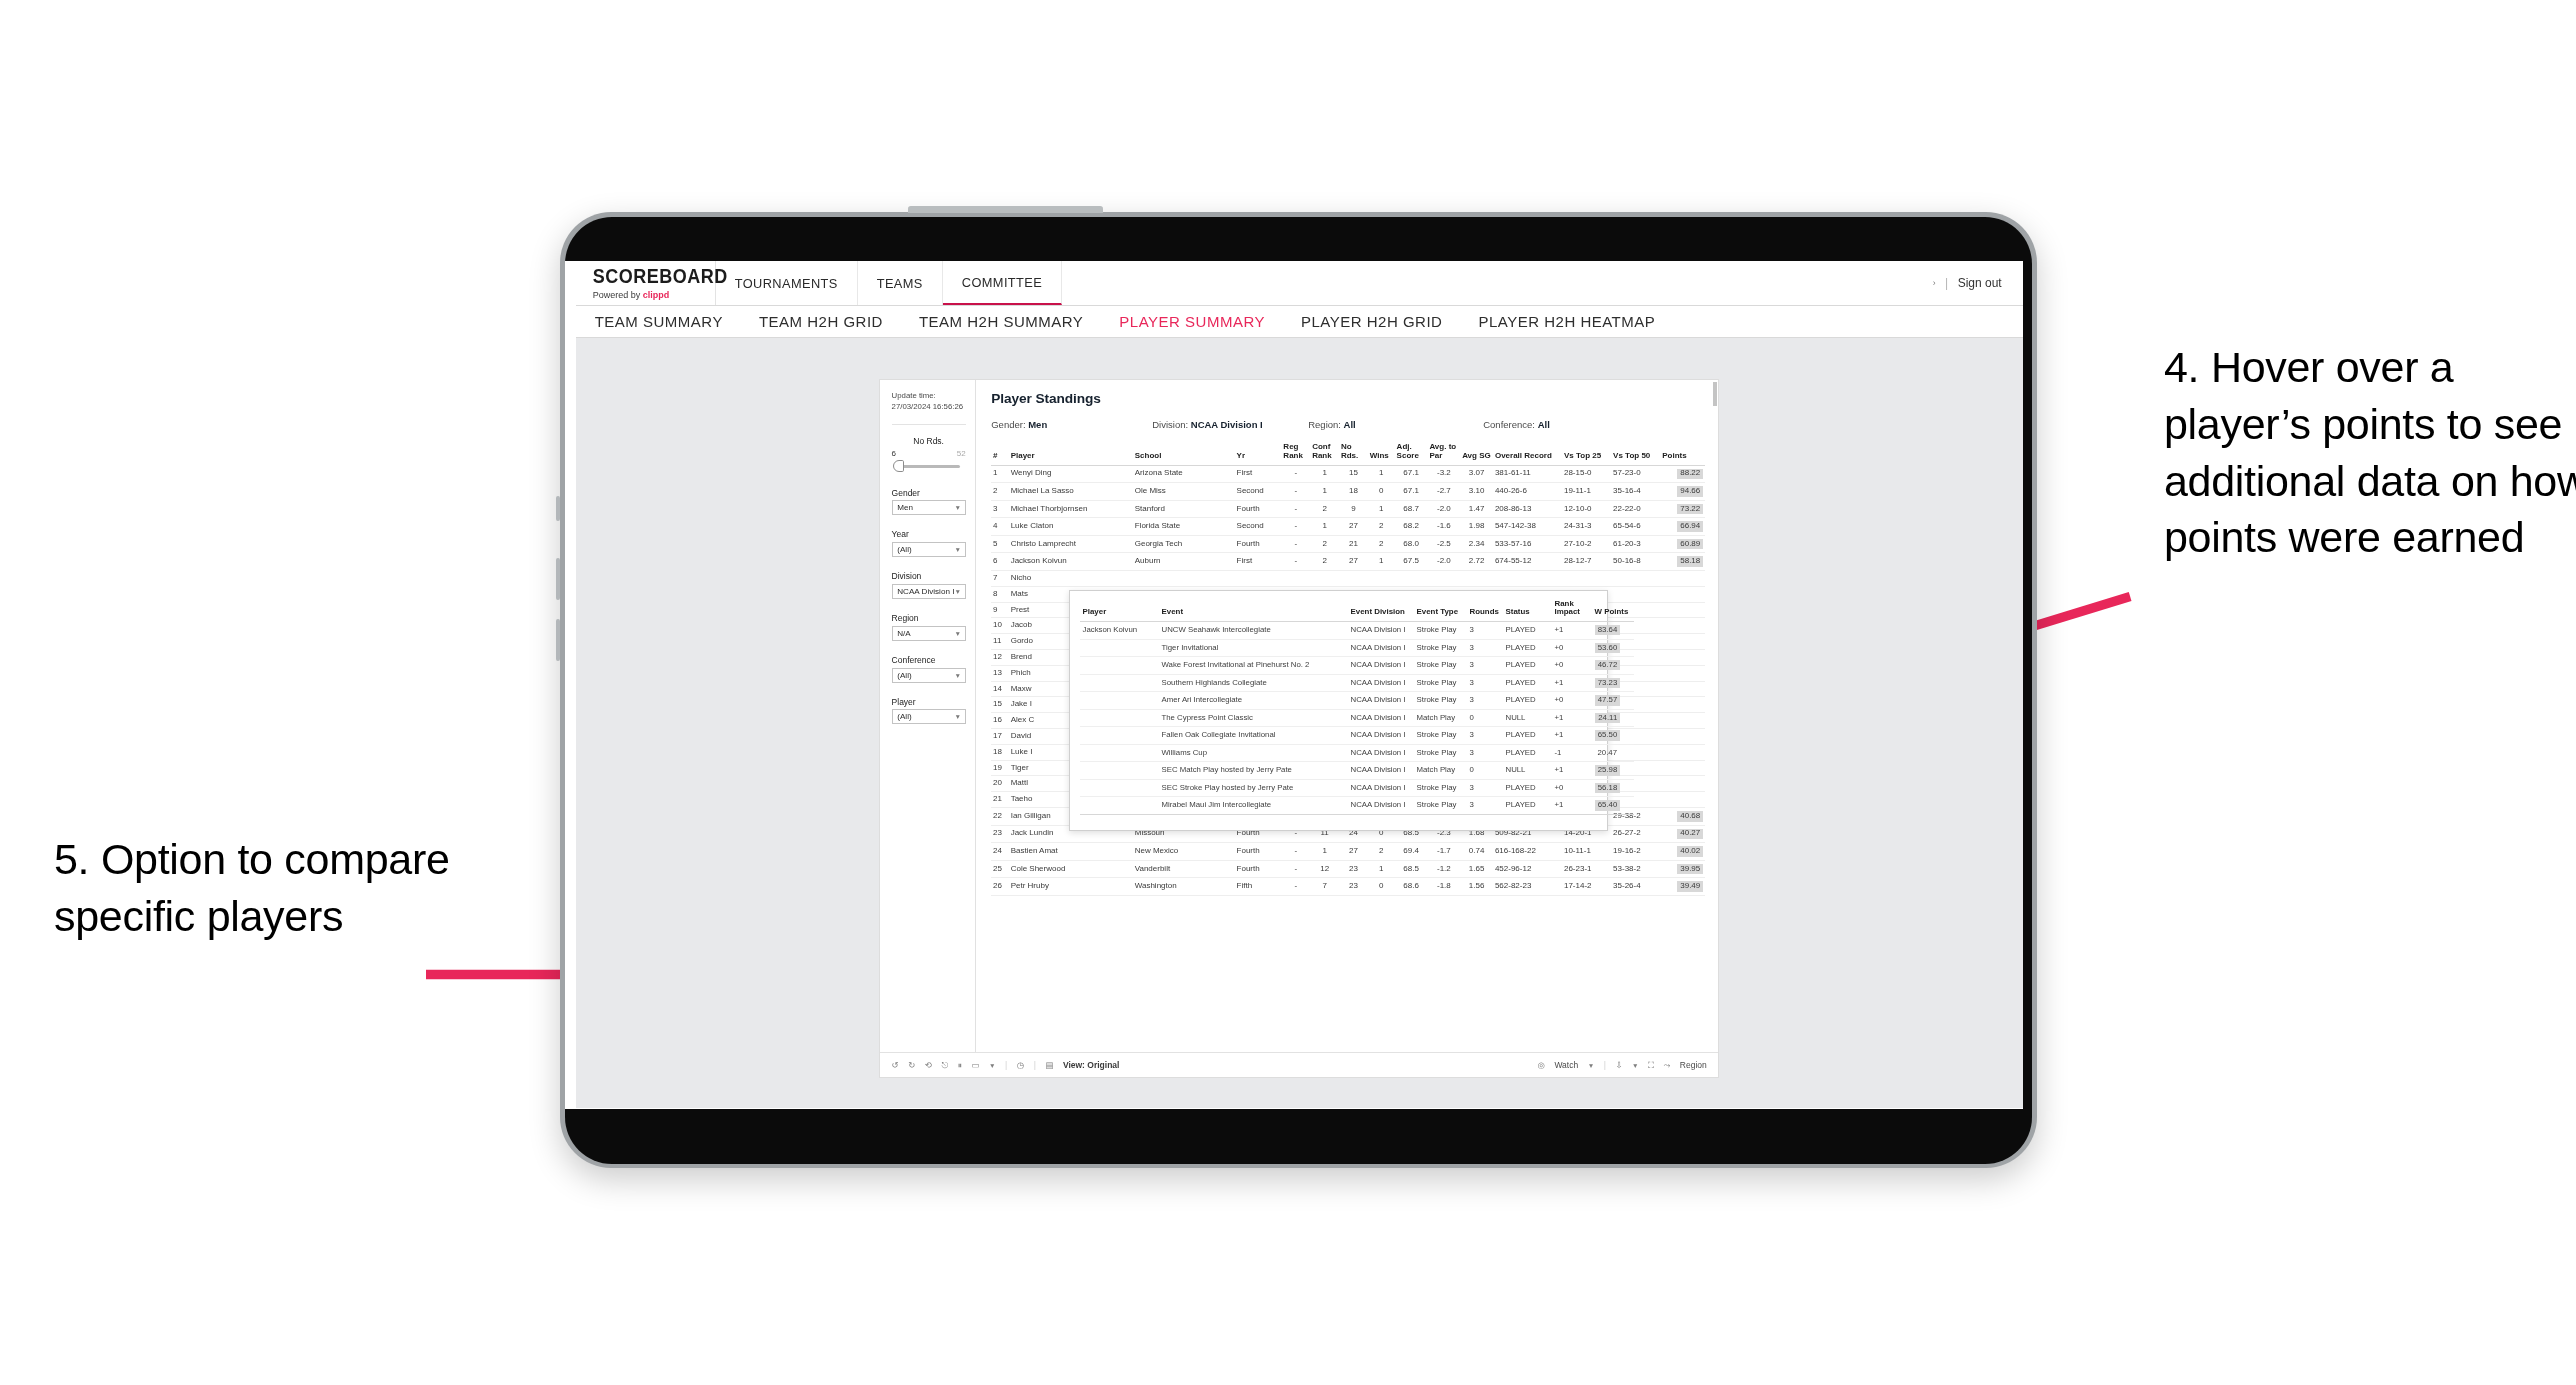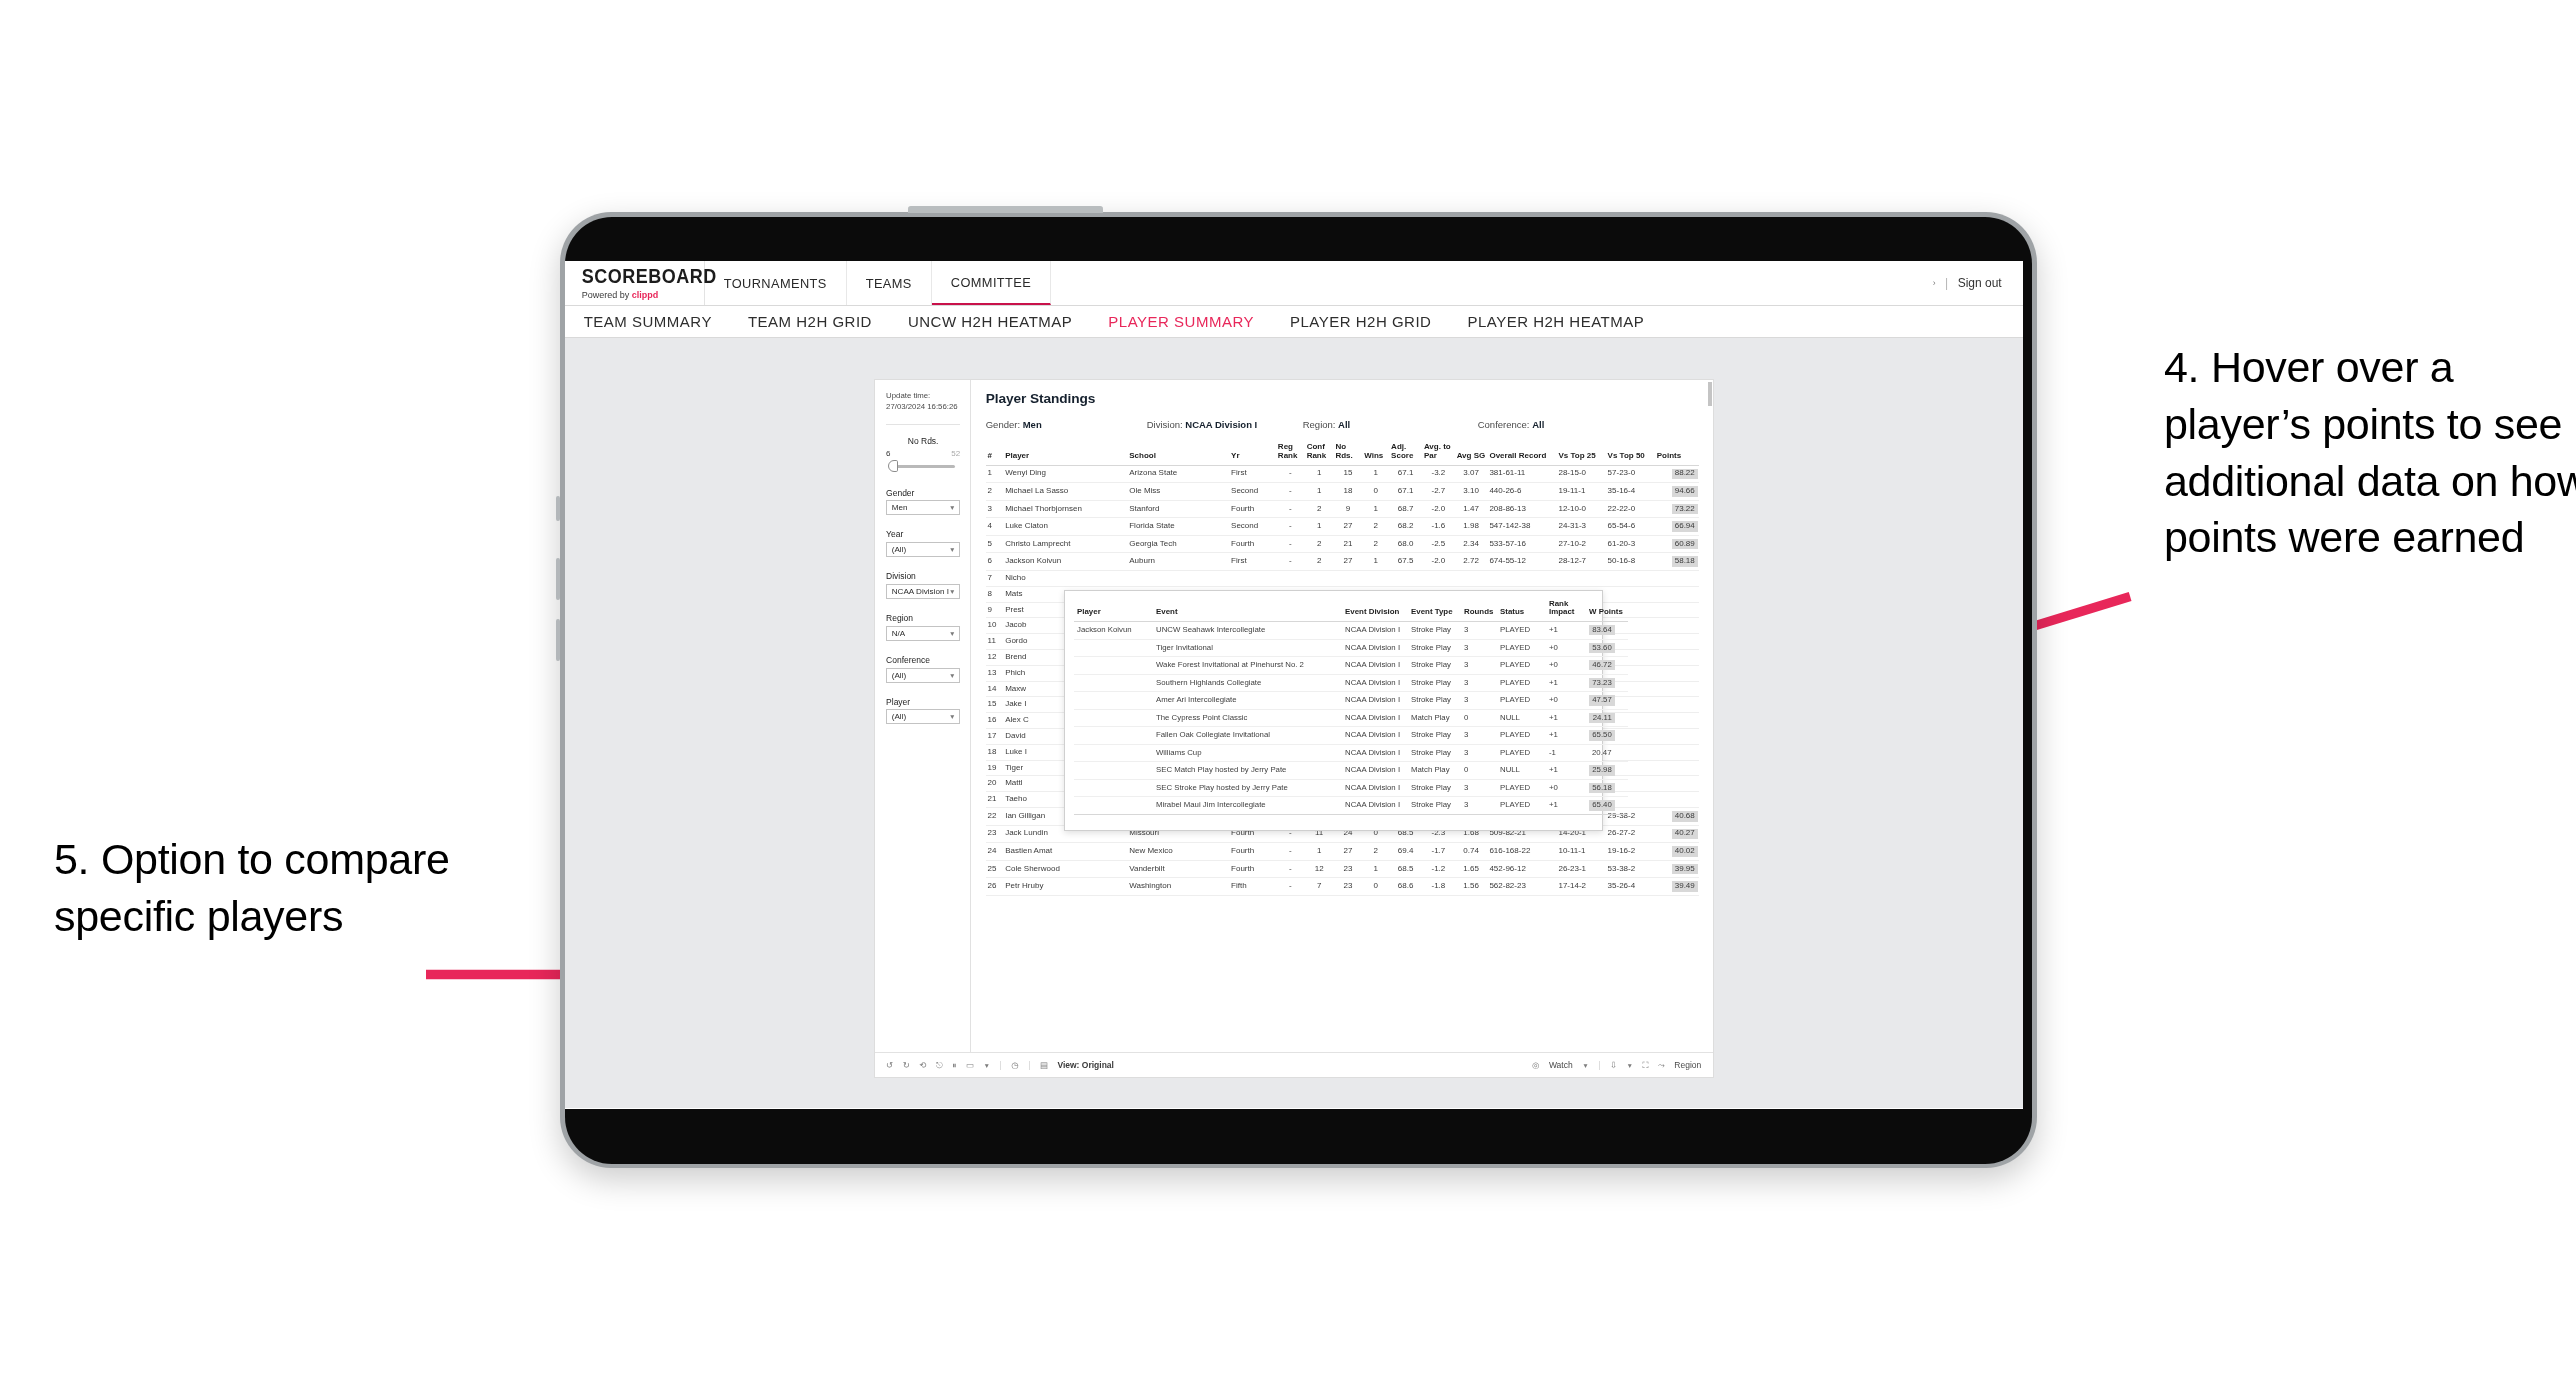--- a/index.html
+++ b/index.html
@@ -52,21 +52,21 @@
   #sb3 { top: 407px; height: 42px; }
 
   .tablet-screen {
     position: absolute; left: 4.7px; top: 49px;
     width: 1458px; height: 848px;
     background: #ffffff;
     overflow: hidden;
   }
 
   
-  .app { position: absolute; left: 0; top: 0; width: 1458px; height: 848px; background: #fff; }
+  .app { position: absolute; left: 0; top: 0; width: 1458px; height: 848px; background: #fff; padding-left: 11px; }
 
   .topbar {
     position: relative; height: 45px; background: #fff;
     border-bottom: 0.9px solid #d9d9d9;
     display: flex; align-items: stretch;
   }
   .brand {
     width: 140px; display: flex; flex-direction: column; justify-content: center;
     padding-left: 17px; border-right: 0.9px solid #e3e3e3;
   }
@@ -247,21 +247,21 @@
           <div class="topright">
             <span class="caretmini">›</span>
             <span class="sep">|</span>
             <a href="#" style="color:#333;text-decoration:none">Sign out</a>
           </div>
         </div>
 
         <div class="subnav">
           <a href="#">TEAM SUMMARY</a>
           <a href="#">TEAM H2H GRID</a>
-          <a href="#">UNCW H2H HEATMAP</a>
+          <a href="#">TEAM H2H SUMMARY</a>
           <a href="#" class="active">PLAYER SUMMARY</a>
           <a href="#">PLAYER H2H GRID</a>
           <a href="#">PLAYER H2H HEATMAP</a>
         </div>
 
         <div class="canvas">
           <div class="viz">
             <div class="viz-body">
 
               <aside class="rail">

